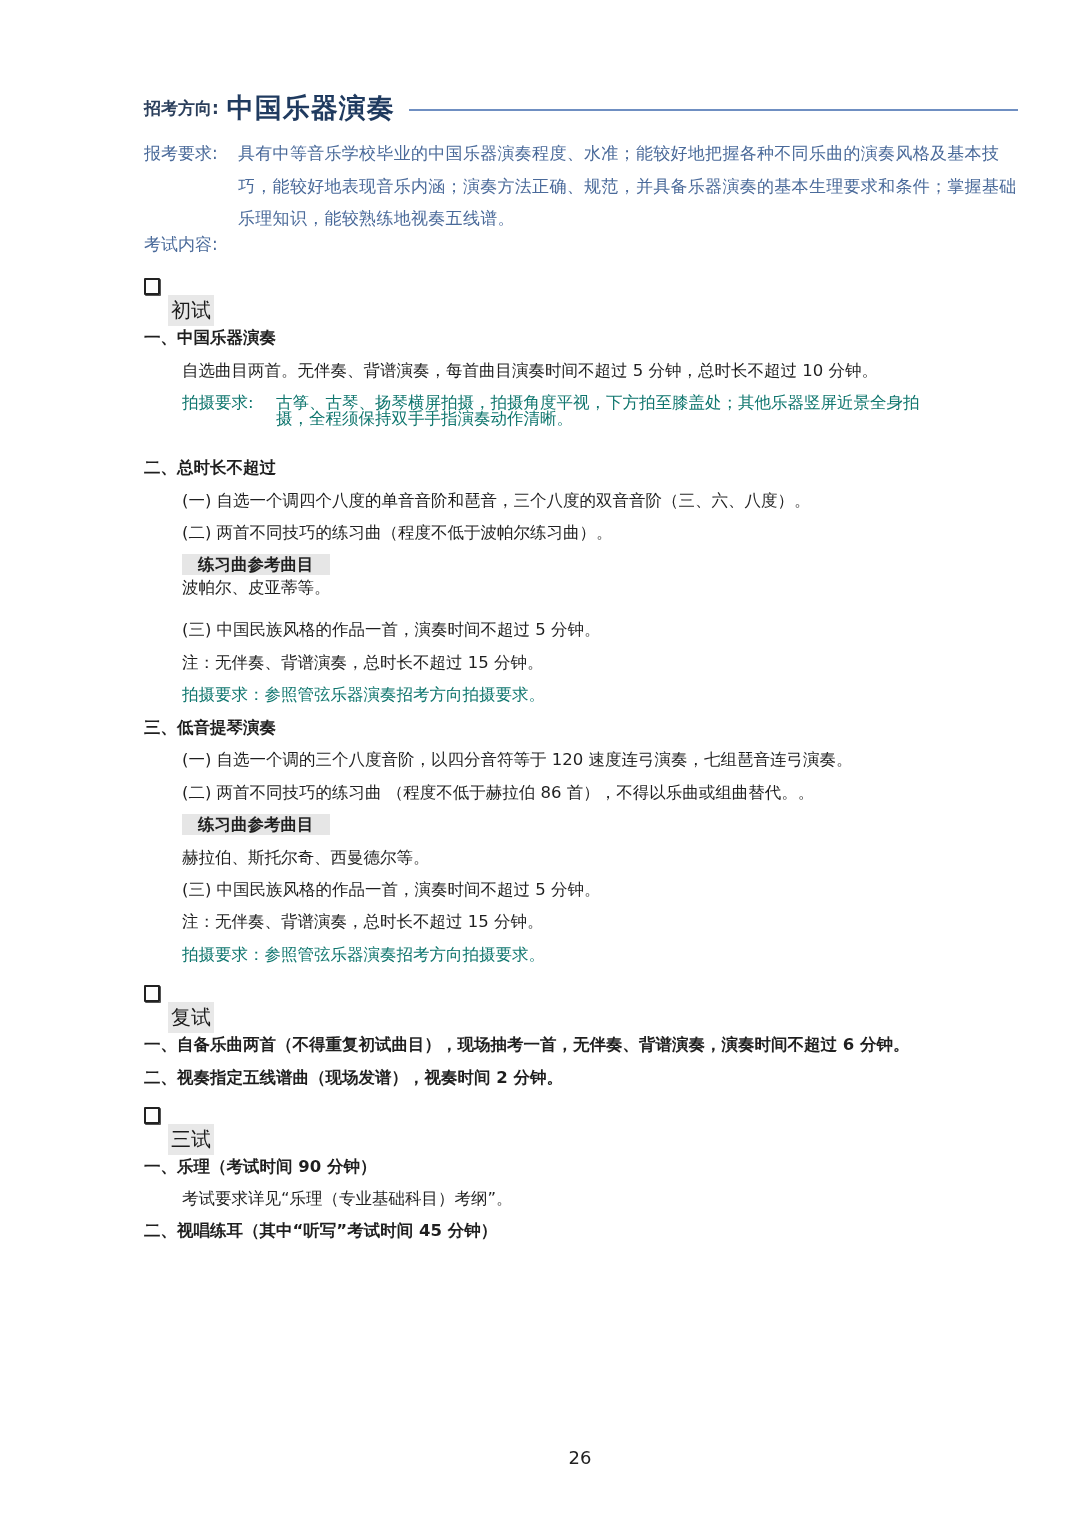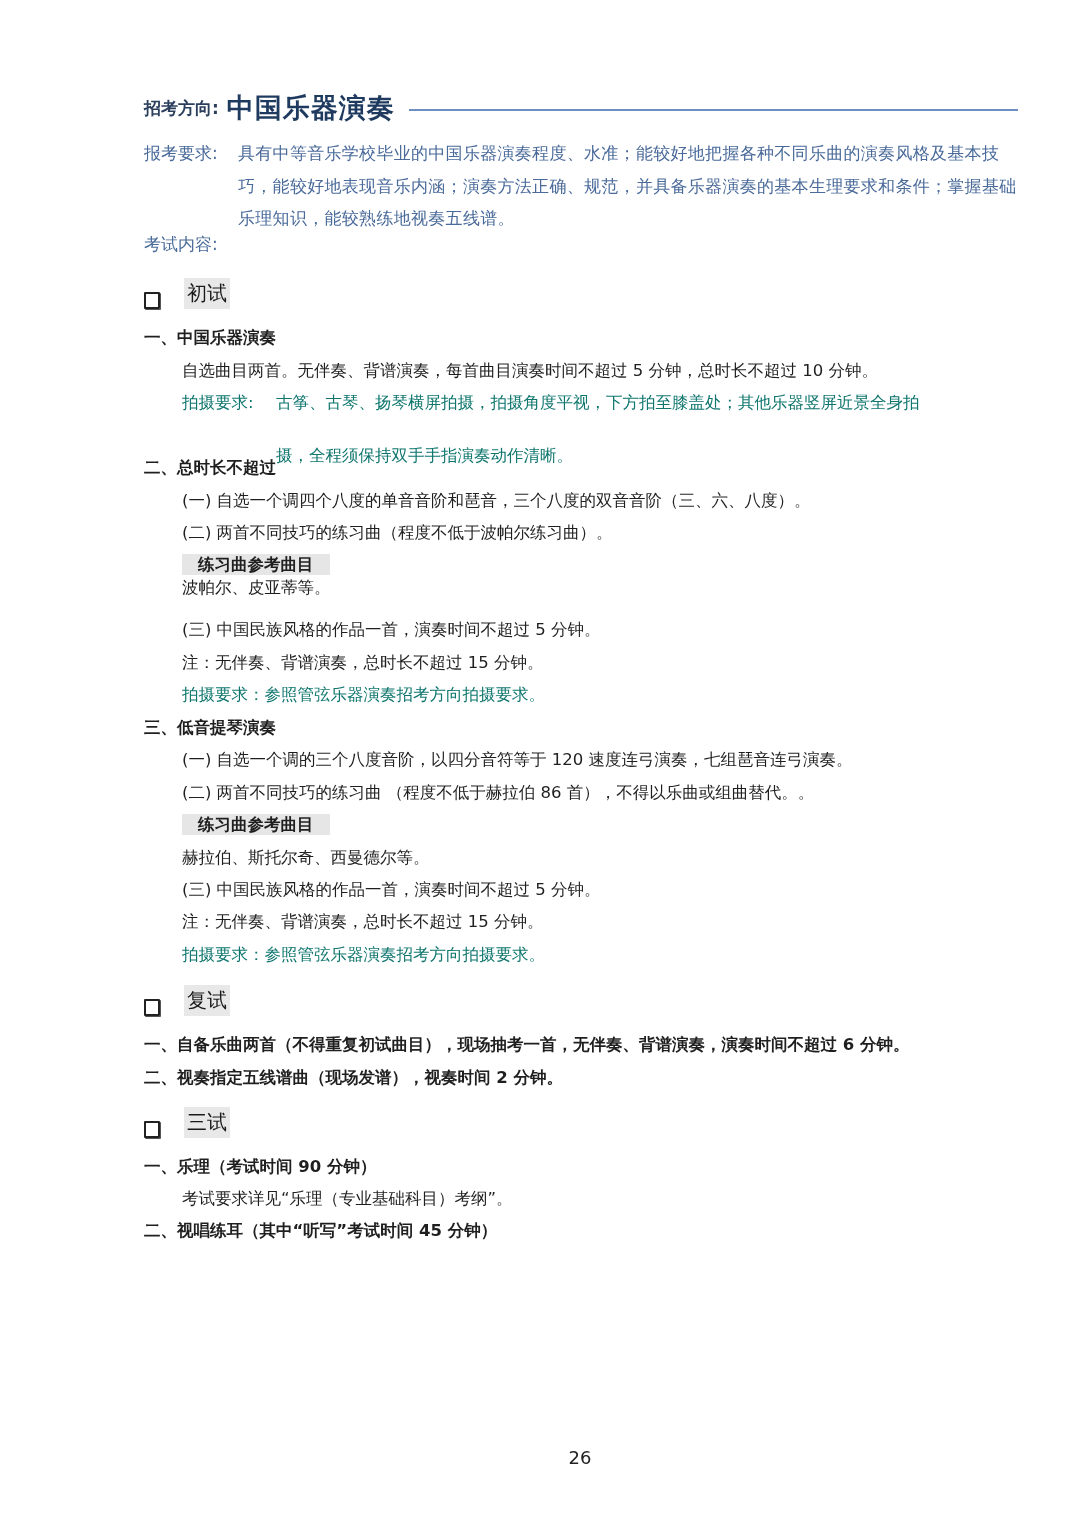--- a/index.html
+++ b/index.html
@@ -15,21 +15,21 @@
   .dir-label { font-size: 17px; font-weight: bold; color: #2b3f5c; white-space: nowrap; }
   .dir-title { font-size: 27px; font-weight: bold; color: #1f3a5f; margin-left: 8px; white-space: nowrap; letter-spacing: 1px; }
   .dir-line { flex: 1; height: 0; border-top: 2px solid #6f8fc2; margin-left: 14px; margin-top: 4px; }
 
   .req { position: absolute; left: 104px; top: 137px; width: 880px; color: #4a6a9a; font-size: 17px; line-height: 32.5px; }
   .req-label { position: absolute; left: 0; top: 0; white-space: nowrap; }
   .req-text { margin-left: 94px; letter-spacing: 0.3px; }
   .content-label { position: absolute; left: 104px; top: 233px; color: #4a6a9a; font-size: 17px; }
 
   
-  .sec-head { position: absolute; left: 104px; display: flex; align-items: flex-end; }
+  .sec-head { position: absolute; left: 104px; display: flex; align-items: flex-start; flex-direction: column; }
   .sec-box { width: 12px; height: 13px; border: 2.5px solid #222; border-radius: 1px; box-shadow: 1px 1px 0 #555; }
   .sec-title { margin-left: 24px; font-size: 20px; background: #e8e8e8; padding: 2px 3px; color: #1a1a1a; }
 
   .line { position: absolute; font-size: 16.5px; white-space: nowrap; color: #1f1f1f; }
   .bold { font-weight: bold; }
   .orange { color: #0f766e; text-align: right; }
   .hl { background: #e6e6e6; padding: 1px 16px; }
   .indent1 { left: 104px; }
   .indent2 { left: 142px; }
   .indent3 { left: 236px; }
@@ -56,21 +56,21 @@
 
   <div class="sec-head" style="top:278px;">
     <span class="sec-box"></span>
     <span class="sec-title">初试</span>
   </div>
 
   <div class="line indent1 bold" style="top:327px;">一、中国乐器演奏</div>
   <div class="line indent2" style="top:360px;">自选曲目两首。无伴奏、背谱演奏，每首曲目演奏时间不超过 5 分钟，总时长不超过 10 分钟。</div>
   <div class="line indent2 orange" style="top:392px;">拍摄要求:</div>
   <div class="line orange indent3" style="top:392px;">古筝、古琴、扬琴横屏拍摄，拍摄角度平视，下方拍至膝盖处；其他乐器竖屏近景全身拍</div>
-  <div class="line orange indent3" style="top:445px;">摄，全程须保持双手手指演奏动作清晰。</div>
+  <div class="line orange indent3" style="top:408px;">摄，全程须保持双手手指演奏动作清晰。</div>
 
   <div class="line indent1 bold" style="top:457px;">二、总时长不超过</div>
   <div class="line indent2" style="top:490px;">(一) 自选一个调四个八度的单音音阶和琶音，三个八度的双音音阶（三、六、八度）。</div>
   <div class="line indent2" style="top:522px;">(二) 两首不同技巧的练习曲（程度不低于波帕尔练习曲）。</div>
   <div class="line indent2 bold" style="top:554px;"><span class="hl">练习曲参考曲目</span></div>
   <div class="line indent2" style="top:577px;text-align:center;">波帕尔、皮亚蒂等。</div>
   <div class="line indent2" style="top:619px;">(三) 中国民族风格的作品一首，演奏时间不超过 5 分钟。</div>
   <div class="line indent2" style="top:652px;">注：无伴奏、背谱演奏，总时长不超过 15 分钟。</div>
   <div class="line indent2 orange" style="top:684px;">拍摄要求：参照管弦乐器演奏招考方向拍摄要求。</div>
 

